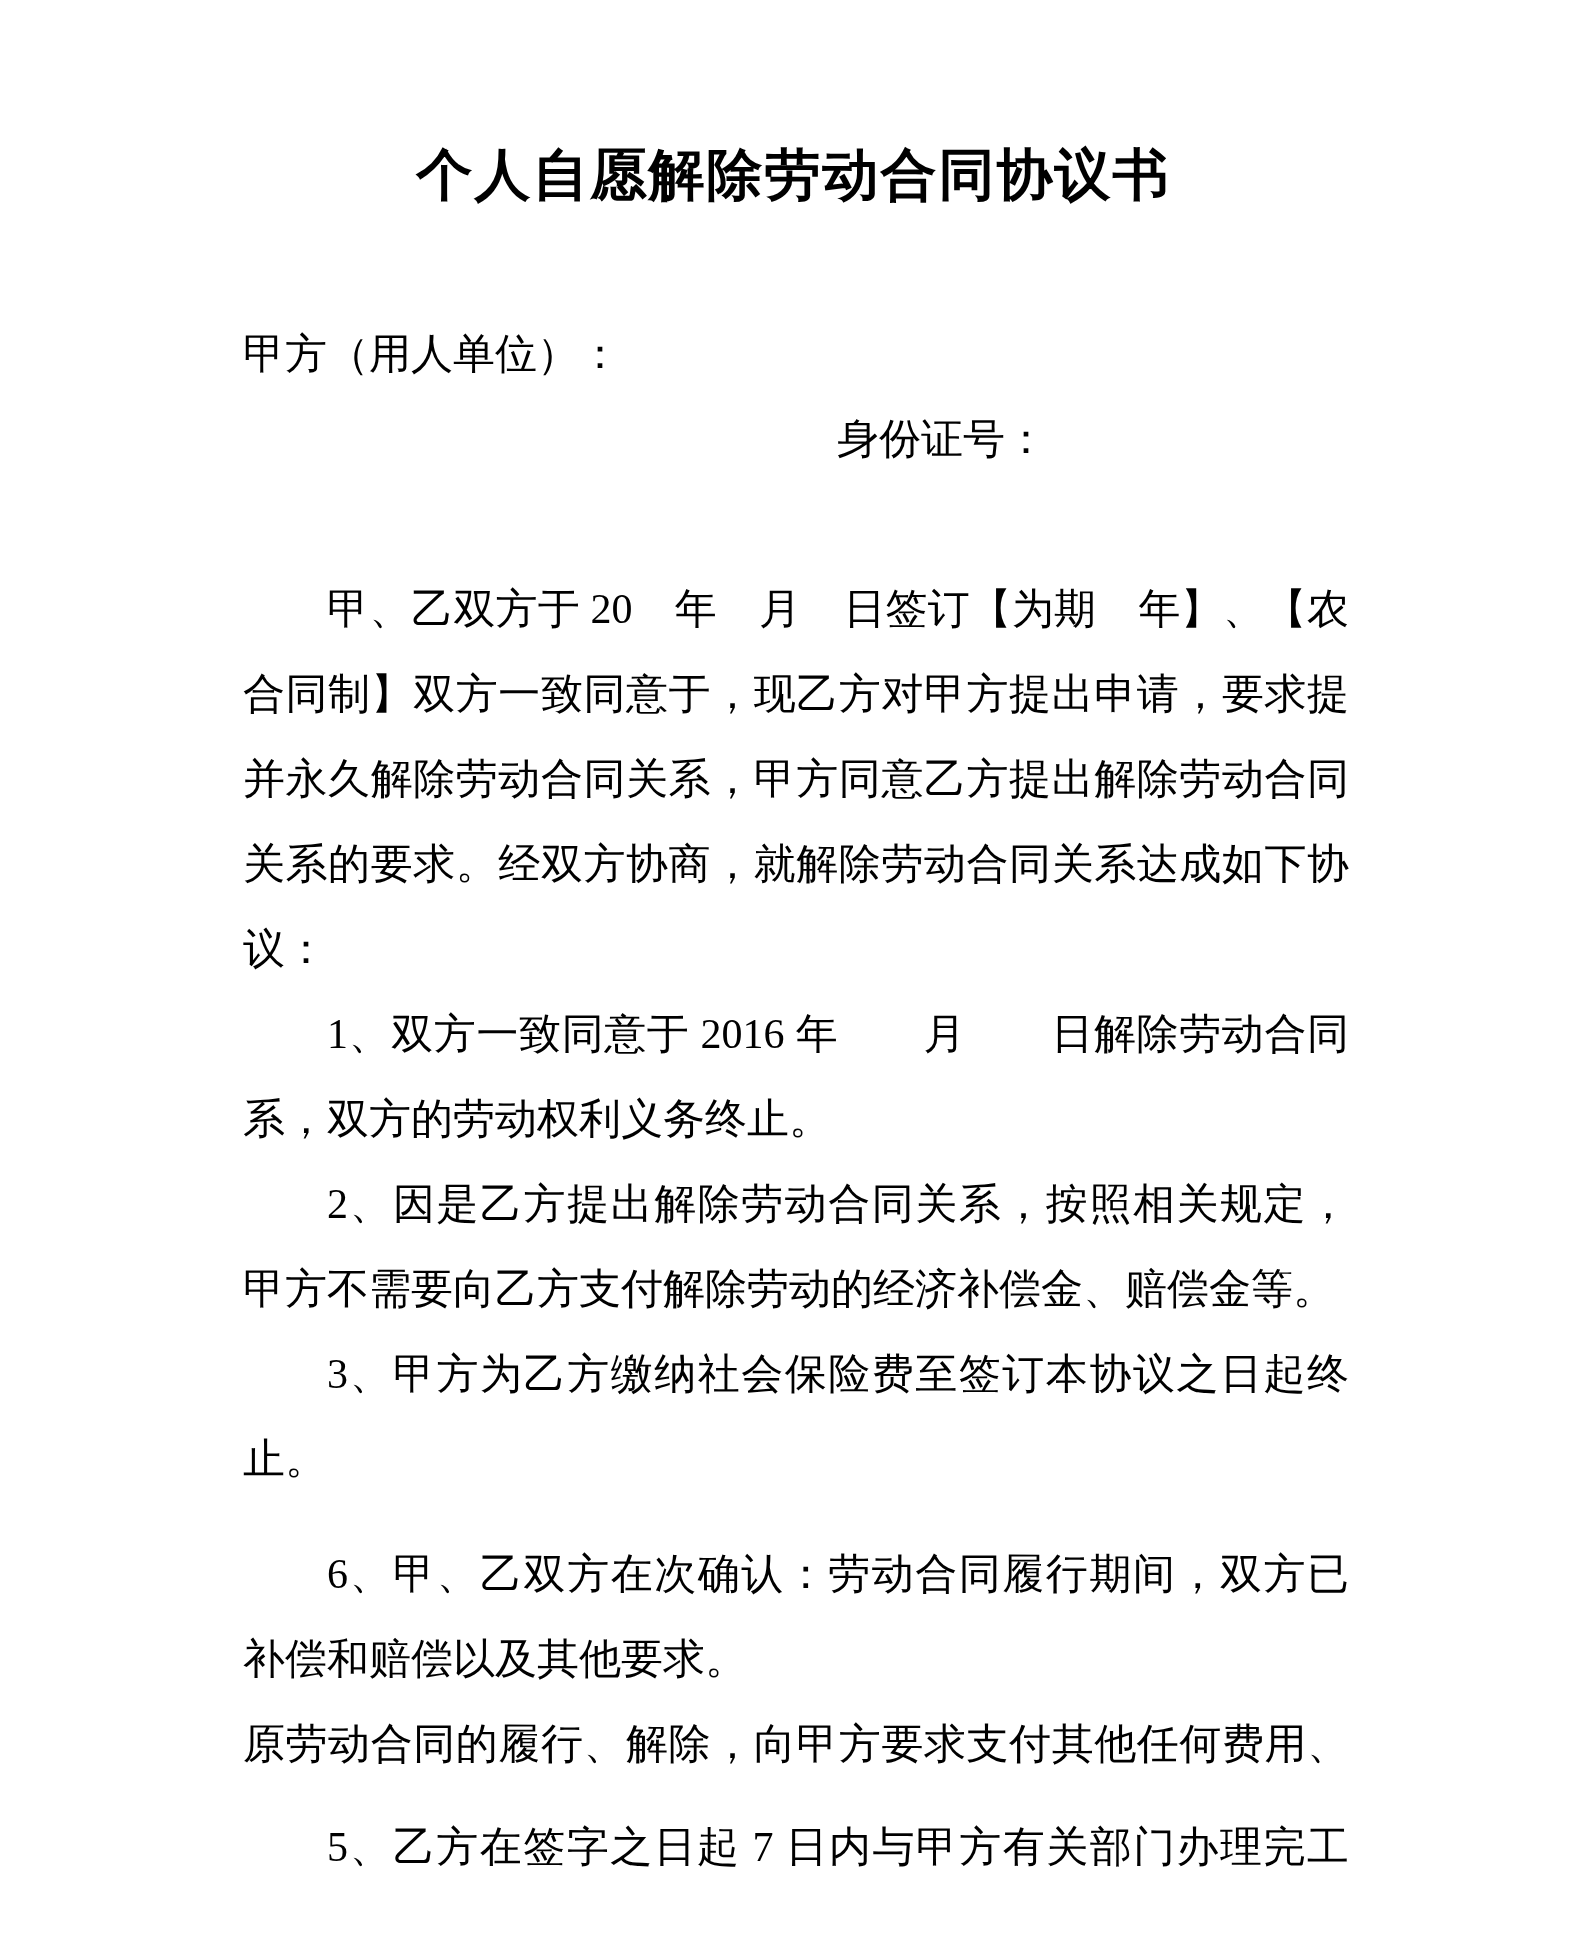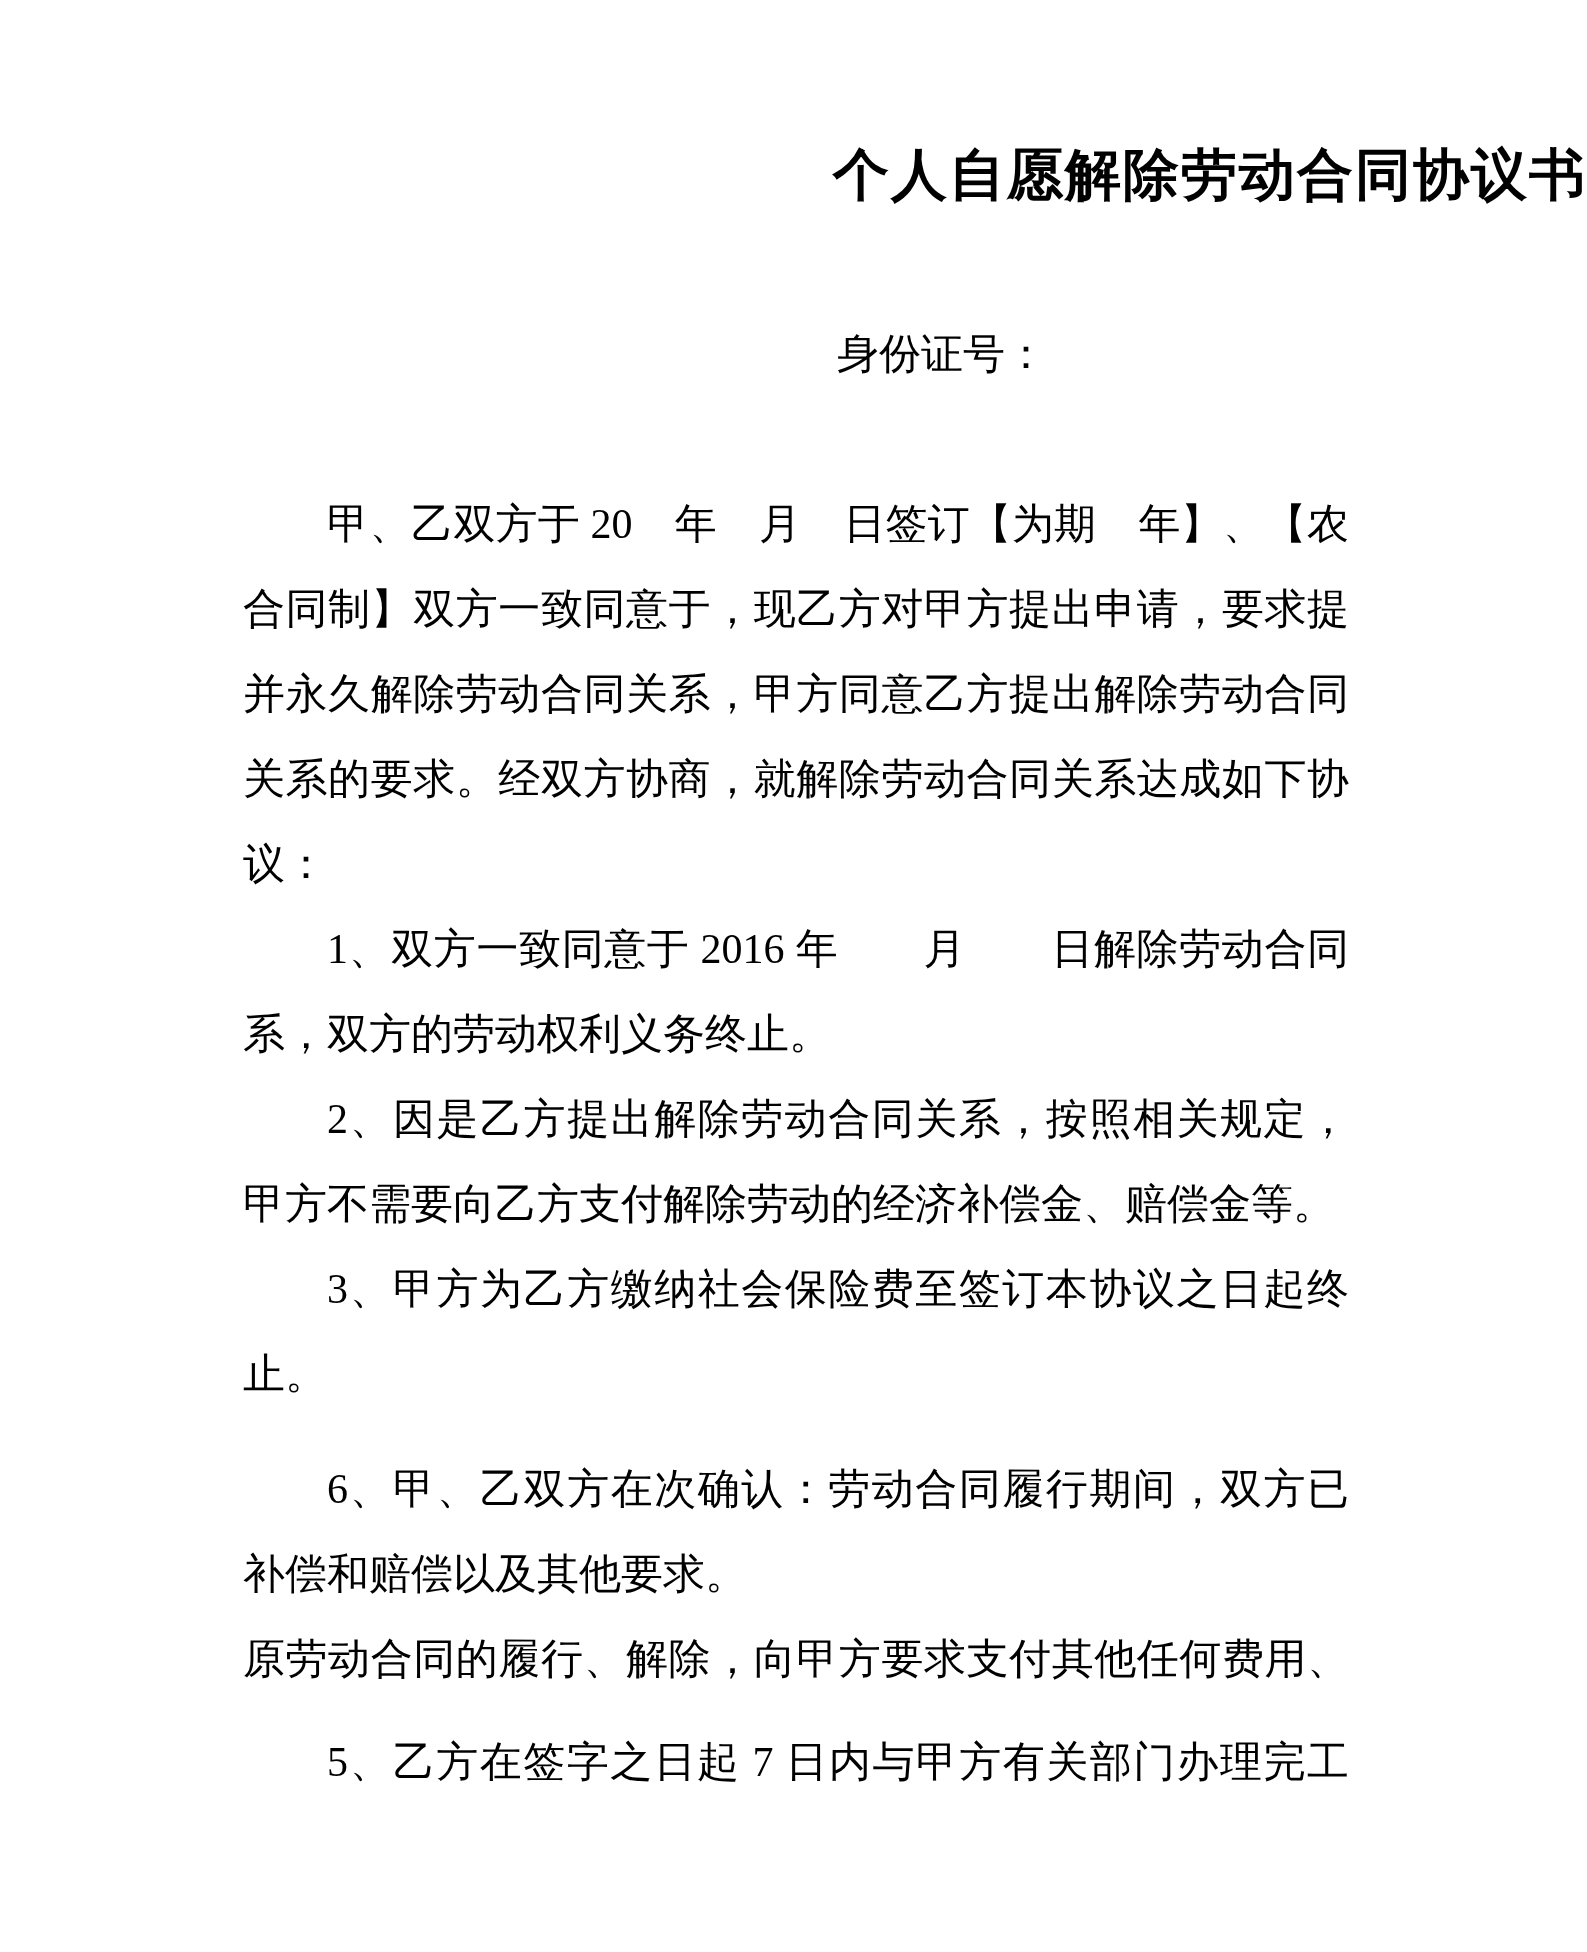--- a/index.html
+++ b/index.html
@@ -14,21 +14,21 @@
   }
   .page {
     position: relative;
     width: 1587px;
     height: 1952px;
     background: #ffffff;
     color: #000000;
   }
   .doc-title {
     margin: 138px 0 0 0;
-    text-align: right;
+    text-align: center;
     font-family: Liberation Serif, serif;
     font-weight: bold;
     font-size: 56px;
     line-height: 74px;
     letter-spacing: 2px;
     color: #000000;
   }
   .content {
     margin: 100px 238px 0 243px; 
     width: 1106px;
@@ -62,20 +62,21 @@
 </style>
 </head>
 <body>
 
 <div class="page">
 
   <h1 class="doc-title">个人自愿解除劳动合同协议书</h1>
 
   <div class="content">
 
+    <div class="line">甲方（用人单位）：</div>
 
     <div class="line rel">
       
       <span class="id-label">身份证号：</span>
     </div>
 
     <div class="line blank"></div>
 
     <div class="line just indent">甲、乙双方于 20　年　月　日签订【为期　年】、【农民</div>
     <div class="line just">合同制】双方一致同意于，现乙方对甲方提出申请，要求提前</div>

